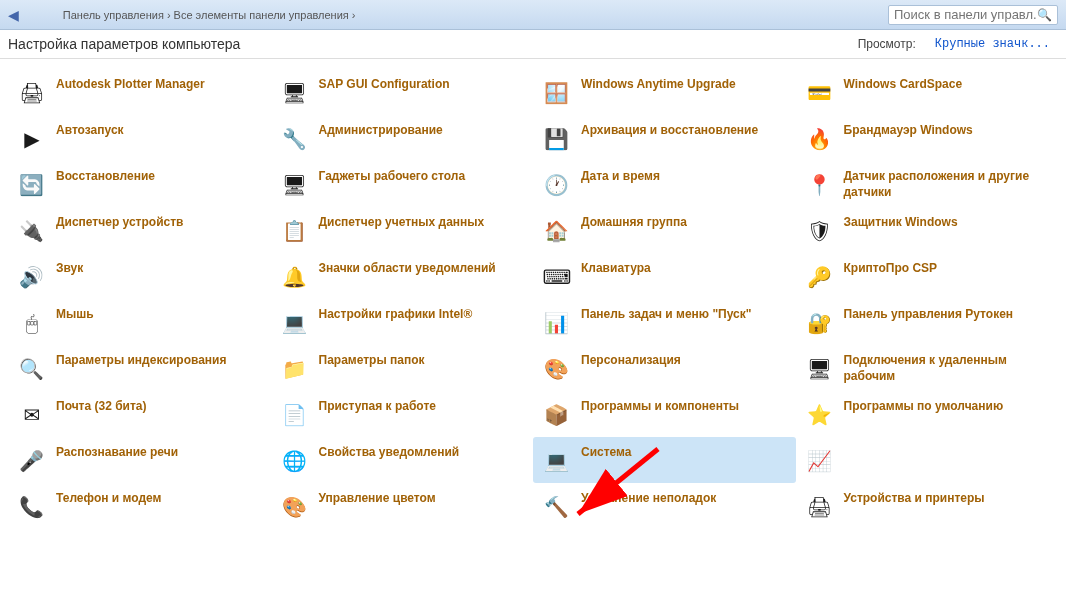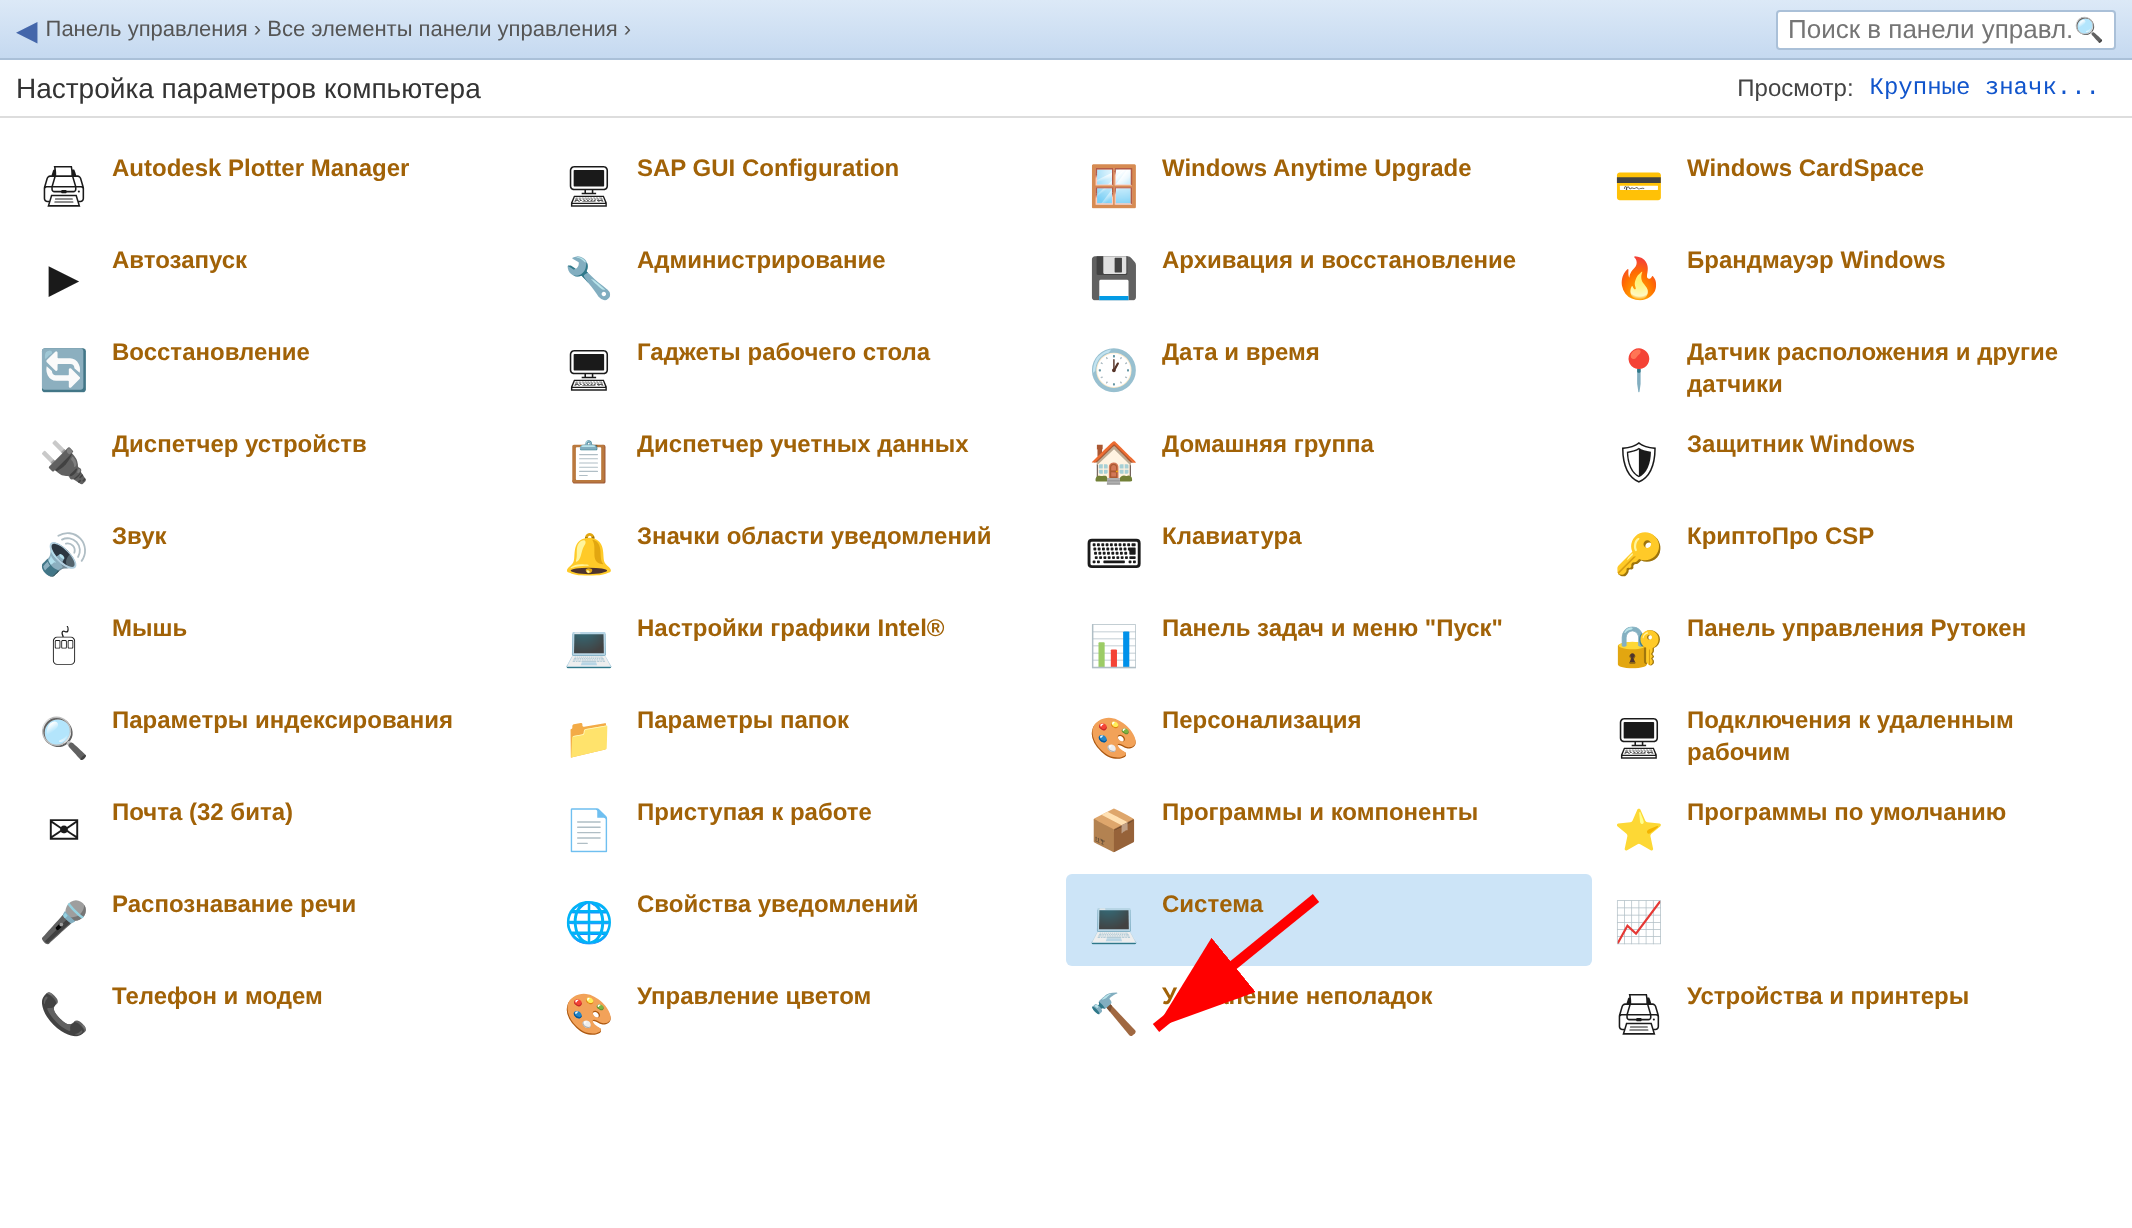--- a/index.html
+++ b/index.html
@@ -124,33 +124,33 @@
       z-index: 10;
     }
   </style>
 </head>
 <body>
 
 <div class="top-bar">
   <div class="breadcrumb">
 
     <span style="color:#4466aa;font-size:14px;cursor:pointer;">◀</span>
-    <span style="font-size:11px;color:#555;">
+    <span style="font-size:11px;color:#555;margin-left:40px;">
       Панель управления ›  Все элементы панели управления ›
     </span>
   </div>
   <div class="search-box">
     <input type="text" placeholder="Поиск в панели управл..." style="">
     <span style="color:#aaa;font-size:12px;">🔍</span>
   </div>
 </div>
 
 <div class="header-row">
   <span class="page-title">Настройка параметров компьютера</span>
-  <div style="display:flex;align-items:center;gap:8px;">
+  <div style="display:flex;align-items:center;gap:19px;">
     <span style="color:#444;">Просмотр:</span>
     <a href="#" style="color:#1155cc;text-decoration:none;font-family:Liberation Mono, monospace;">Крупные значк...</a>
   </div>
 </div>
 
 <div class="content">
   <div class="content-wrapper">
 
     <svg class="arrow-svg" width="120" height="90" style="left: 540px; top: 370px;" viewBox="0 0 120 90">
       <defs>

